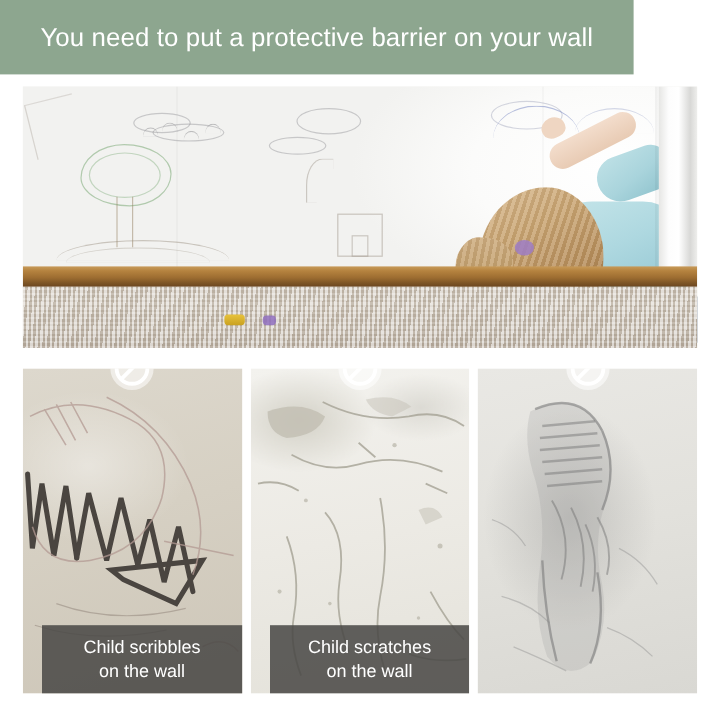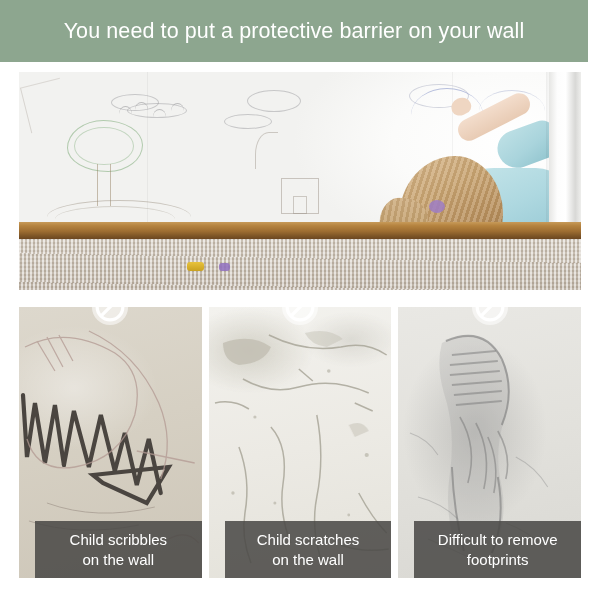--- a/index.html
+++ b/index.html
@@ -13,21 +13,21 @@
     font-family: "Liberation Sans", sans-serif;
     overflow: hidden;
     position: relative;
   }
 
   
   .header-banner {
     position: absolute;
     left: 0;
     top: 0;
-    width: 588px;
+    width: 528px;
     height: 62px;
     background: #8da68f;
     display: flex;
     align-items: center;
     justify-content: center;
   }
   .header-title {
     color: #ffffff;
     font-size: 21.5px;
     letter-spacing: 0.1px;
@@ -532,20 +532,14 @@
           <path d="M108 216 Q130 224 146 240"></path>
           <path d="M30 232 Q54 242 74 252"></path>
         </g>
       </svg>
     </div>
     <svg class="no-badge" viewBox="0 0 40 40">
       <circle cx="20" cy="20" r="19" fill="#ffffff" opacity="0.55"></circle>
       <circle cx="20" cy="20" r="13.5" fill="none" stroke="#ffffff" stroke-width="3.4"></circle>
       <line x1="11" y1="29" x2="29" y2="11" stroke="#ffffff" stroke-width="3.4" stroke-linecap="butt"></line>
     </svg>
-    <div class="panel-caption">
-      <span>
-        <span>Difficult to remove</span><br>
-        <span>footprints</span>
-      </span>
-    </div>
   </div>
 </div>
 
 </body></html>

